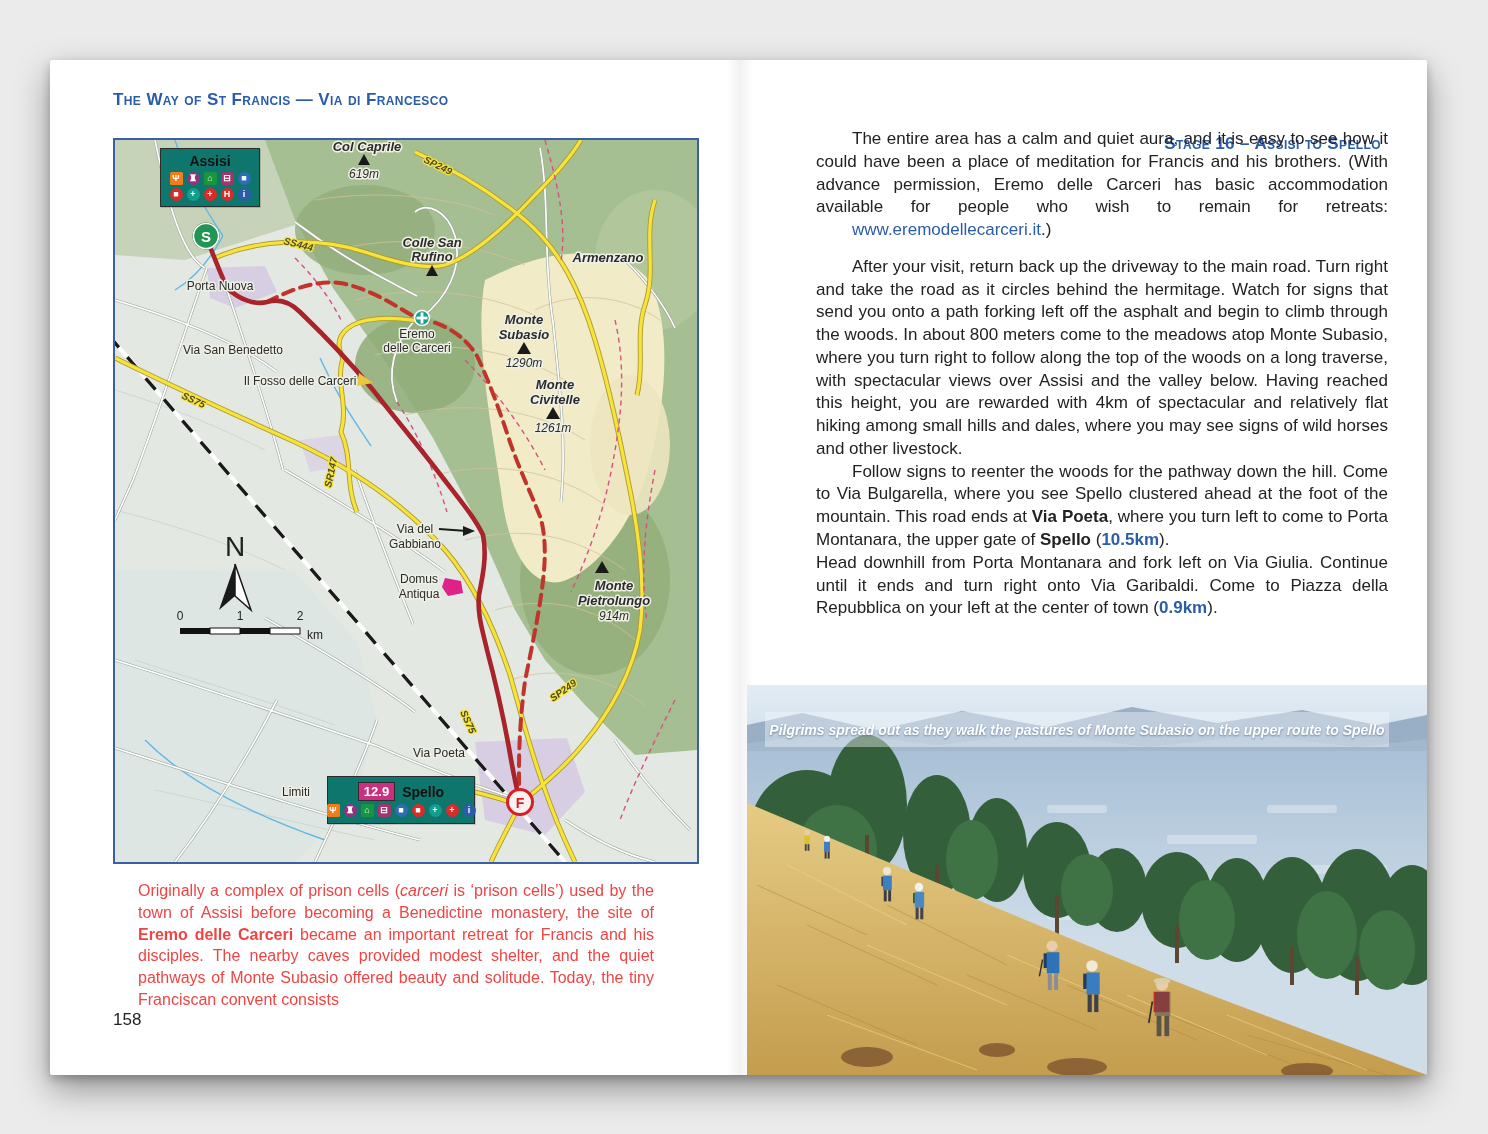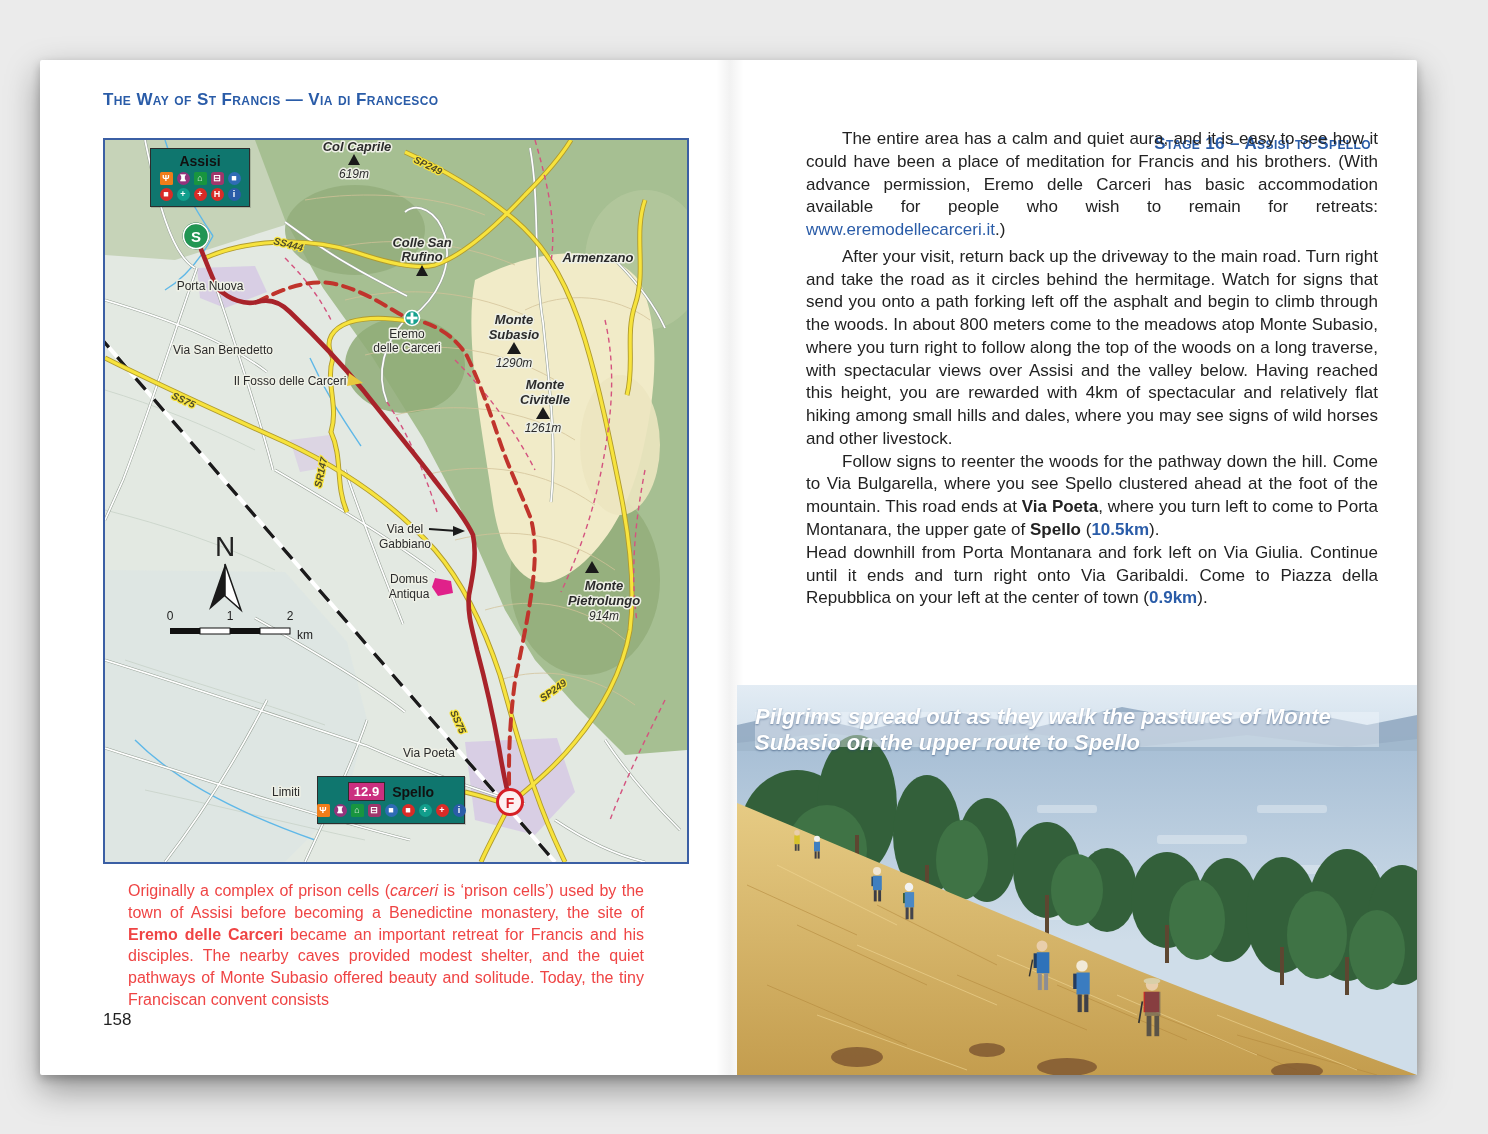--- a/index.html
+++ b/index.html
@@ -2,21 +2,21 @@
 <html style="--header-blue: #2a5ca8; --text-dark: #1e1e1e; --map-border: #3b5fa4; --route-red: #a8232a; --badge-magenta: #cb2f7f;"><head>
 <meta charset="utf-8">
 <style>
   :root{
     --header-blue:#2a5ca8; --text-dark:#1e1e1e; --map-border:#3b5fa4;
     --route-red:#a8232a; --badge-magenta:#cb2f7f;
   }
   *{margin:0;padding:0;box-sizing:border-box;}
   html,body{width:1488px;height:1134px;}
   body{background:#ebebeb;font-family:"Liberation Sans",sans-serif;color:var(--text-dark);position:relative;overflow:hidden;}
-  .spread{position:absolute;left:40px;top:60px;width:1377px;height:1015px;background:#fff;
+  .spread{position:absolute;left:50px;top:60px;width:1377px;height:1015px;background:#fff;
     box-shadow:0 14px 34px rgba(0,0,0,.38), 0 4px 10px rgba(0,0,0,.22);border-radius:2px;}
   .spread::before{content:"";position:absolute;left:676px;top:0;width:28px;height:100%;
     background:linear-gradient(90deg,rgba(0,0,0,0) 0%,rgba(0,0,0,.05) 50%,rgba(0,0,0,0) 100%);pointer-events:none;}
   .running-head{position:absolute;top:30px;font-variant:small-caps;font-weight:bold;font-size:17px;
     letter-spacing:.4px;color:var(--header-blue);}
   .head-left{left:63px;}
   .head-right{right:46px;text-align:center;margin-top:44px;}
   
   .map{position:absolute;left:63px;top:78px;width:586px;height:726px;border:2px solid var(--map-border);
     background:#e3e9e2;overflow:hidden;}
@@ -40,32 +40,32 @@
     font-size:13px;padding:0 5px;line-height:17px;}
   
   .left-body{position:absolute;left:88px;top:820px;width:516px;font-size:16px;line-height:1.36;
     text-align:justify;color:#ef4444;}
   .page-num{position:absolute;left:63px;top:950px;font-size:17px;color:#222;}
   
   .right-col{position:absolute;left:766px;top:68px;width:572px;font-size:17px;line-height:1.34;
     text-align:justify;color:#222;}
   .right-col p{margin:0;}
   .right-col p.ind{text-indent:36px;}
-  .right-col p.gap{margin-top:4px;}
+  .right-col p.gap{margin-top:14px;}
   .sec-head{margin-top:21px;font-weight:bold;color:var(--header-blue);font-size:17px;}
   .seg-b{font-weight:bold;}
   .seg-i{font-style:italic;}
   .seg-bb{font-weight:bold;color:var(--header-blue);}
-  .seg-a{color:var(--header-blue);}
+  .seg-a{color:var(--header-blue);margin-left:36px;}
   
   .photo{position:absolute;left:697px;top:625px;width:680px;height:390px;overflow:hidden;background:#cfdde9;}
   .photo svg{display:block;}
   .caption{position:absolute;left:18px;right:38px;top:27px;height:35px;display:flex;align-items:center;
     justify-content:center;background:rgba(244,248,252,.42);color:#fff;font-style:italic;font-weight:bold;
-    font-size:22px;text-shadow:0 1px 2px rgba(40,70,110,.55);}
+    font-size:14px;text-shadow:0 1px 2px rgba(40,70,110,.55);}
 </style>
 </head>
 <body>
 
 <div class="spread">
 
   <div class="running-head head-left">The Way of St Francis — Via di Francesco</div>
 
   <div class="map">
     <svg width="582" height="722" viewBox="0 0 582 722">

